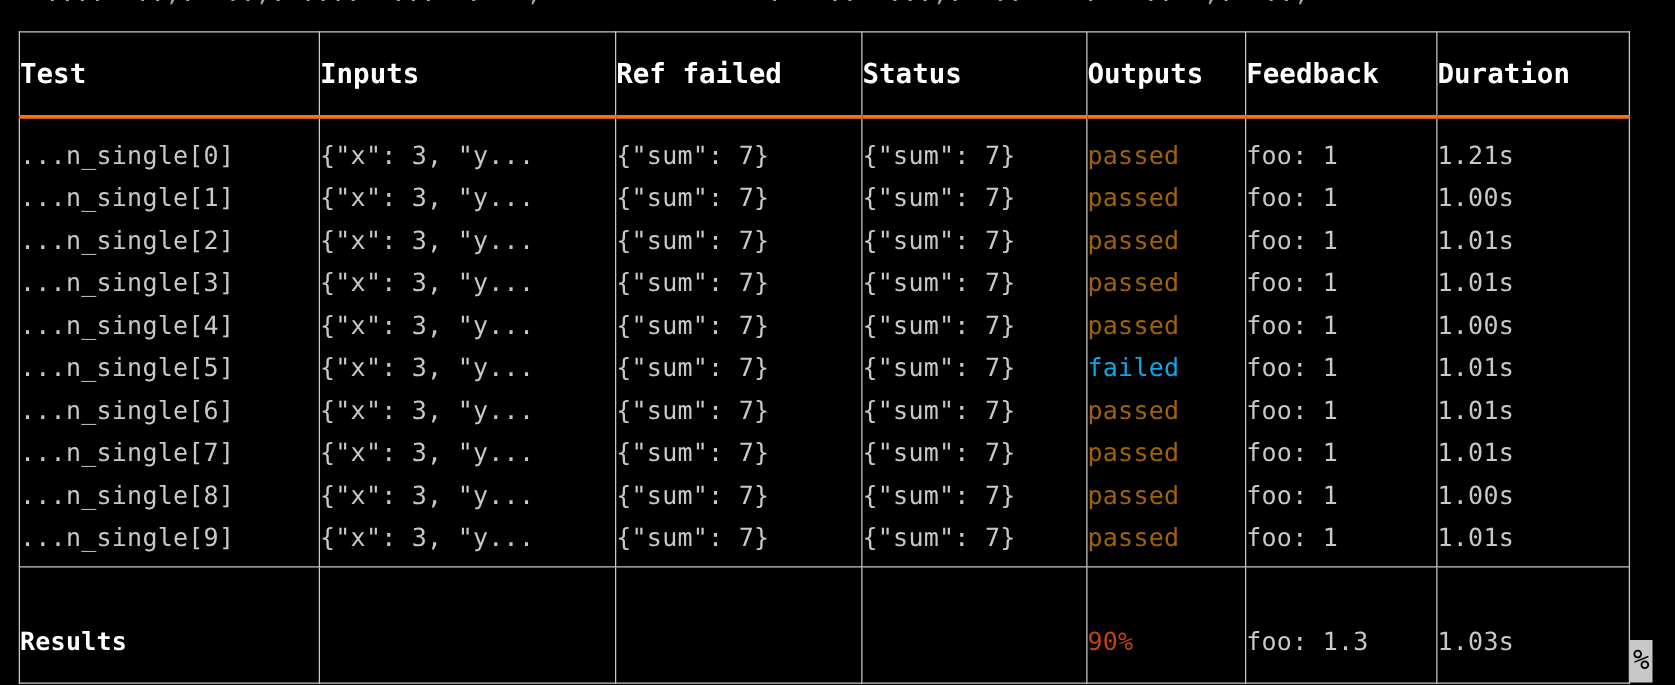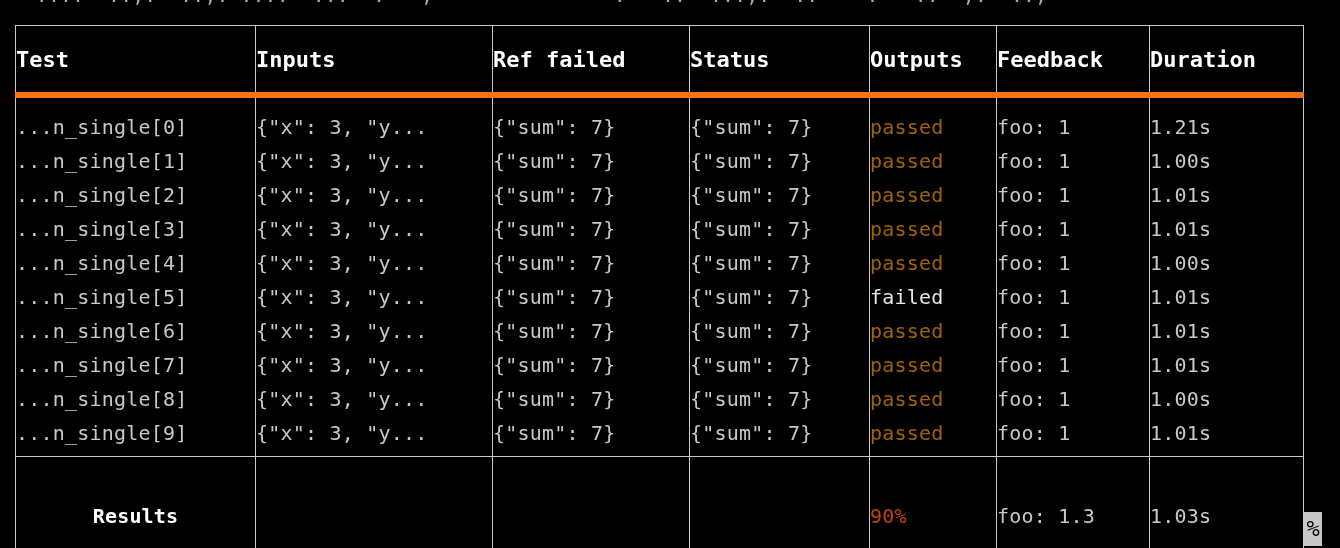--- a/index.html
+++ b/index.html
@@ -69,21 +69,21 @@
     border-width: 1px;
     border-top: none;
     border-bottom: none;
     font-size: 20px;
     color: #c8c8c8;
     padding-left: 20px;
   }
   tbody tr.body-block td {
     padding-top: 12px;
     padding-bottom: 6px;
-    border-top: 6px solid #f97316;
+    border-top: 3px solid #f97316;
   }
   tbody tr.footer-block td {
     padding-top: 8px;
     padding-bottom: 16px;
     border-bottom: 1px solid #c8c8c8;
   }
 
   .cell-lines {
     display: block;
   }
@@ -92,28 +92,27 @@
     height: 34px;
     line-height: 34px;
     font-size: 20px;
     letter-spacing: 0.2px;
   }
   .cell-lines .line.spacer {
     color: transparent;
   }
 
   .st-passed { color: #a16207; }
-  .st-failed { color: #e5e5e5; }
+  .st-failed { color: #0ea5e9; }
   .st-rate   { color: #c2410c; }
 
   .results-label {
     font-weight: bold;
     color: #ffffff;
     font-size: 21px;
-    text-align: center;
   }
 
   
   col.c-test     { width: 240px; }
   col.c-inputs   { width: 237px; }
   col.c-ref      { width: 197px; }
   col.c-out      { width: 180px; }
   col.c-status   { width: 127px; }
   col.c-feedback { width: 153px; }
   col.c-duration { width: 154px; }

